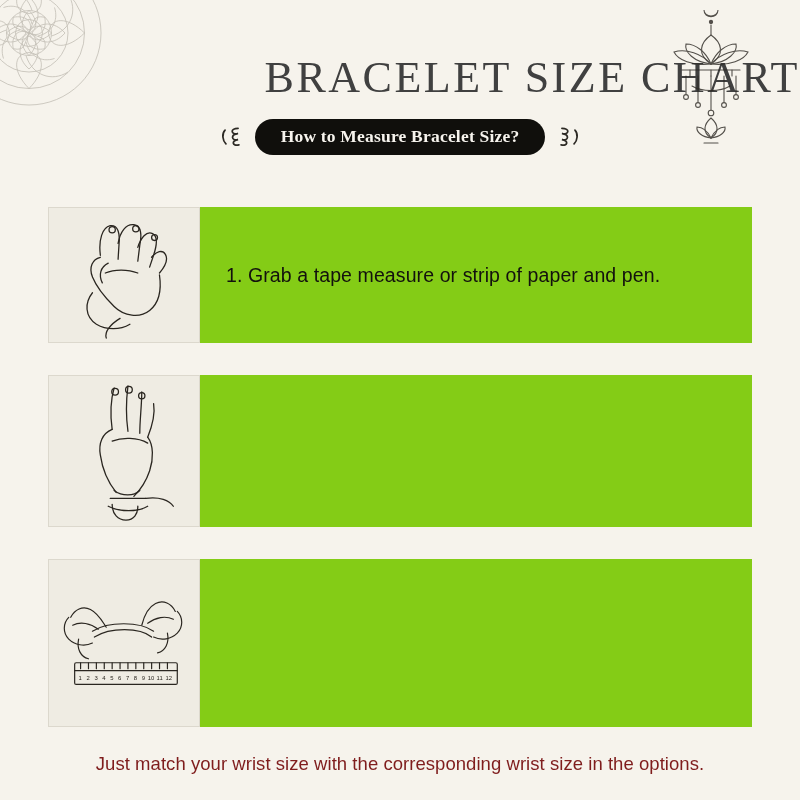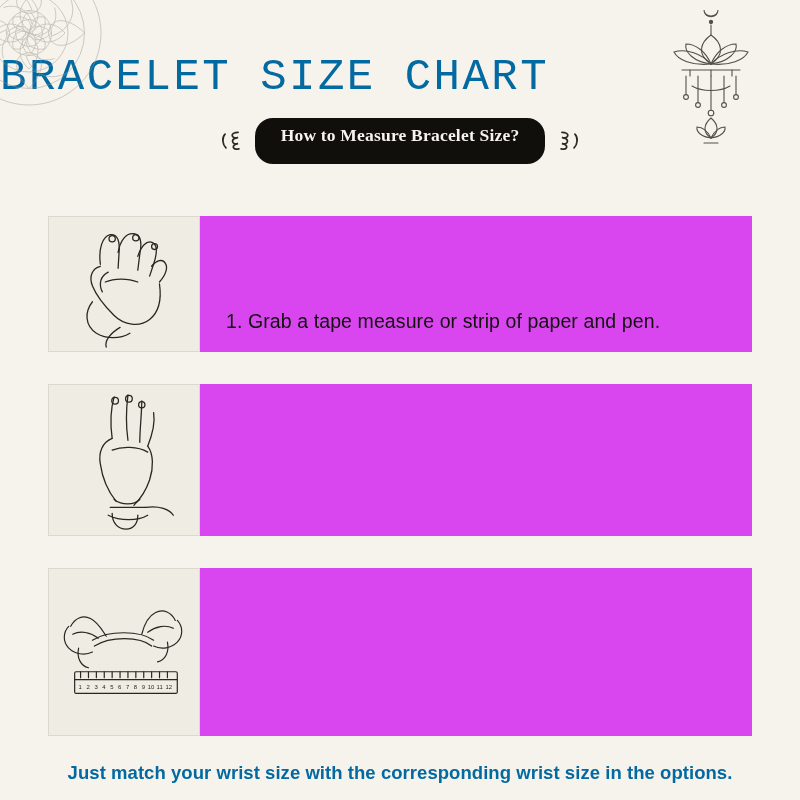--- a/index.html
+++ b/index.html
@@ -32,43 +32,43 @@
     top: 2px;
     right: 34px;
     width: 110px;
     height: 150px;
     opacity: 0.8;
     pointer-events: none;
   }
 
   
   .title {
-    text-align: left;
-    font-family: Liberation Mono, monospace;
+    text-align: right;
+    font-family: Liberation Serif, serif;
     font-size: 44px;
     letter-spacing: 2.5px;
-    color: #0369a1;
+    color: #404040;
     margin: 52px 0 0 0;
     font-weight: 400;
     white-space: nowrap;
   }
 
   .subtitle-row {
     display: flex;
     align-items: center;
     justify-content: center;
     gap: 10px;
     margin-top: 16px;
   }
 
   .pill {
     background: #100f0c;
     color: #f7f4ee;
     border-radius: 18px;
-    padding: 7px 26px 18px 26px;
+    padding: 7px 26px 8px 26px;
     font-family: "Liberation Serif", serif;
     font-size: 17.5px;
     font-weight: 700;
     letter-spacing: 0.2px;
     white-space: nowrap;
   }
 
   .flourish {
     width: 26px;
     height: 26px;
@@ -79,22 +79,22 @@
   .steps {
     margin-top: 52px;
     padding: 0 48px;
     display: flex;
     flex-direction: column;
     gap: 32px;
   }
 
   .step {
     display: flex;
-    align-items: flex-end;
-    background: #d946ef;
+    align-items: center;
+    background: #84cc16;
   }
 
   .step-figure {
     width: 152px;
     flex: 0 0 152px;
     background: #efece3;
     border: 1px solid #dcd8cd;
     box-sizing: border-box;
     position: relative;
   }
@@ -118,24 +118,23 @@
   }
 
   .s1 .step-figure { height: 136px; }
   .s2 .step-figure { height: 152px; }
   .s3 .step-figure { height: 168px; }
 
   .footer {
     margin-top: 26px;
     text-align: center;
     font-size: 18.5px;
-    color: #0369a1;
+    color: #7f1d1d;
     letter-spacing: 0.05px;
     padding: 0 24px;
-    font-weight: bold;
   }
 </style>
 </head>
 <body>
 
 <svg class="mandala" viewBox="0 0 200 200">
   <g fill="none" stroke="#9a958a" stroke-width="1.1">
     <circle cx="100" cy="100" r="18"></circle>
     <circle cx="100" cy="100" r="30"></circle>
     <circle cx="100" cy="100" r="52"></circle>

